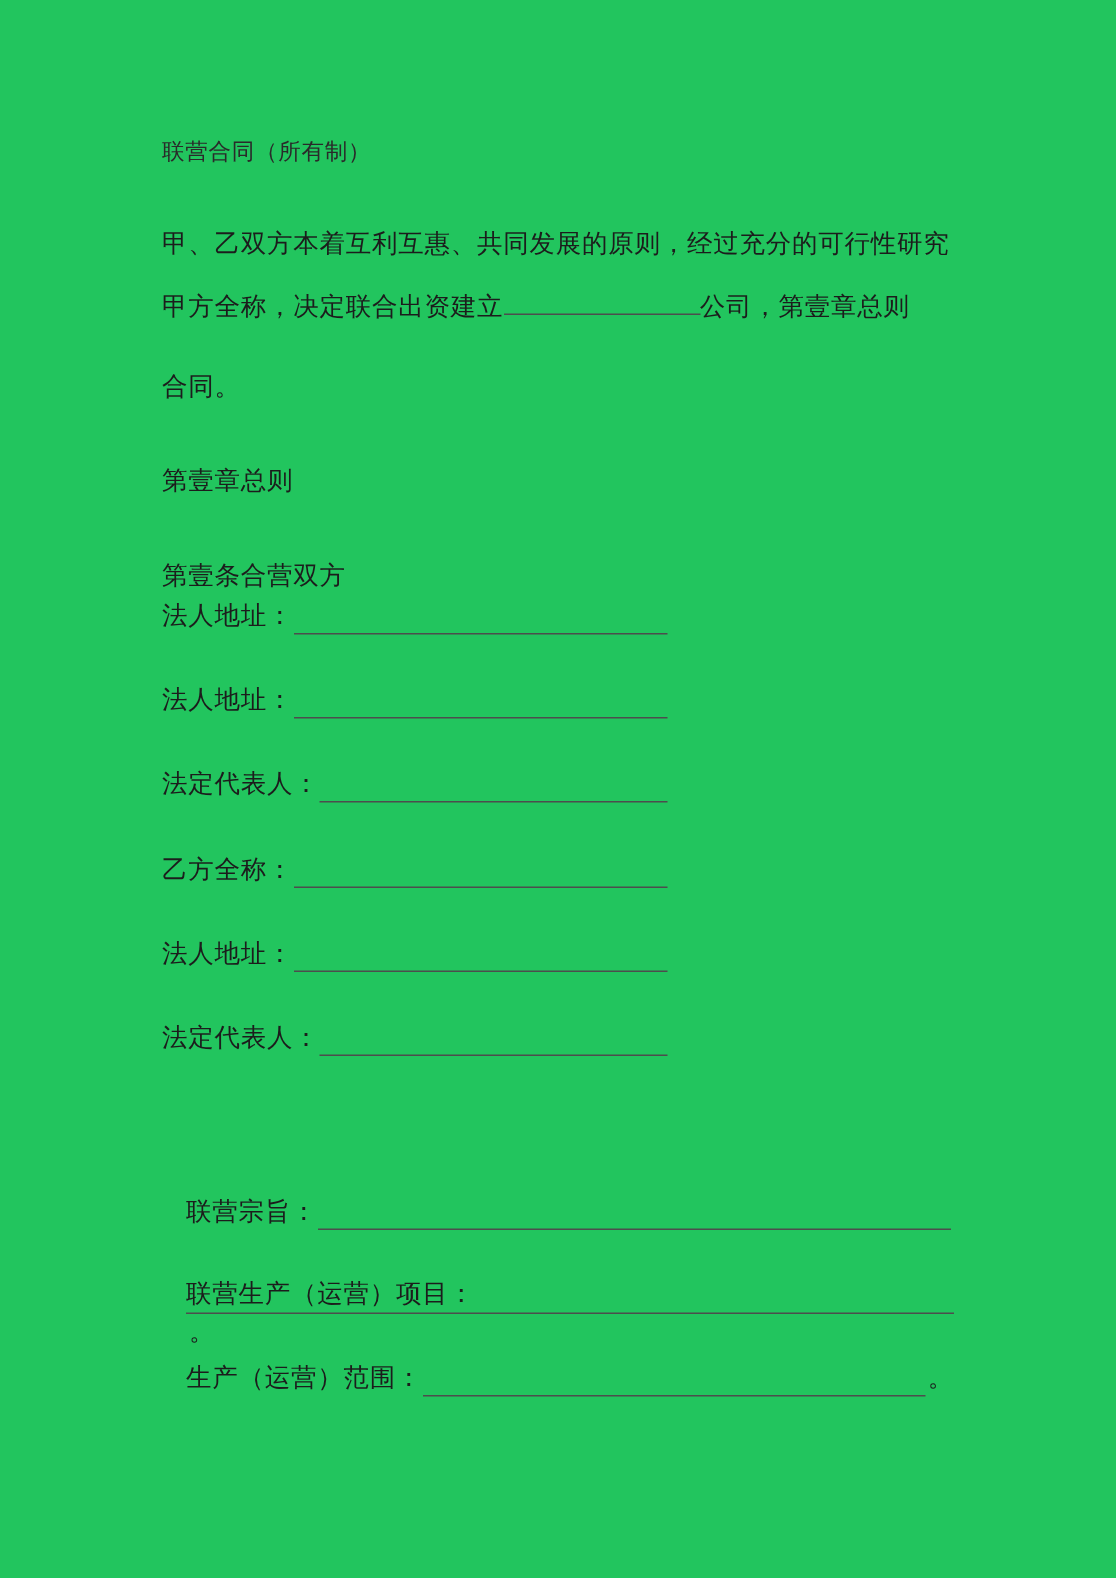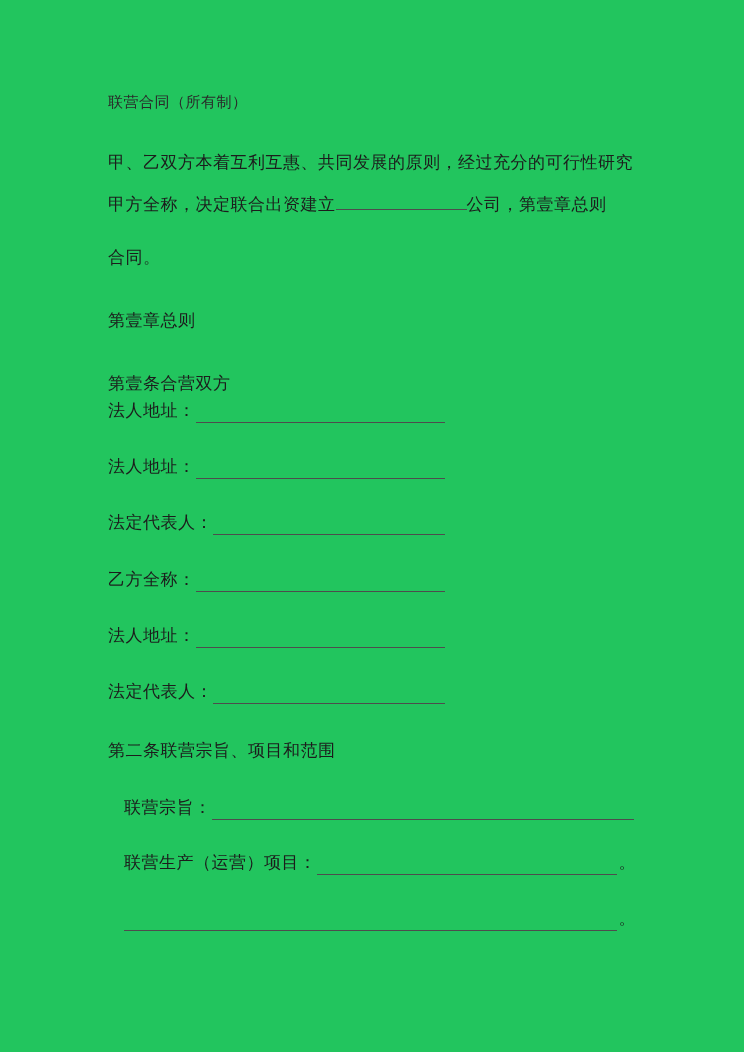--- a/index.html
+++ b/index.html
@@ -60,21 +60,21 @@
     width: 512px;
     height: 24px;
     margin-left: 16px;
   }
   .long-row .blank {
     flex: 1;
     border-bottom: 1px solid #4d4d4d;
   }
   .long-row .suffix { padding-left: 2px; }
   .lf1 { top: 796px; }
-  .lf2 { top: 851px; }
+  .lf2 { top: 851px; flex-direction: column; }
   .lf3 { top: 907px; }
   .inline-blank {
     display: inline-block;
     width: 131px;
     height: 1.05em;
     border-bottom: 1px solid #4d4d4d;
   }
 </style>
 </head>
 <body>
@@ -113,30 +113,30 @@
   </div>
   <div class="row field-row f5">
     <span>法人地址：</span>
     <span class="blank"></span>
   </div>
   <div class="row field-row f6">
     <span>法定代表人：</span>
     <span class="blank"></span>
   </div>
 
-  <div class="row heading article2-heading">第二条联营宗旨、项目和范围</div>
 
   <div class="row long-row lf1">
     <span>联营宗旨：</span>
     <span class="blank"></span>
     <span class="suffix"></span>
   </div>
   <div class="row long-row lf2">
     <span>联营生产（运营）项目：</span>
     <span class="blank"></span>
     <span class="suffix">。</span>
   </div>
   <div class="row long-row lf3">
+    <span>生产（运营）范围：</span>
     <span class="blank"></span>
     <span class="suffix">。</span>
   </div>
 
 </div>
 
 </body></html>

